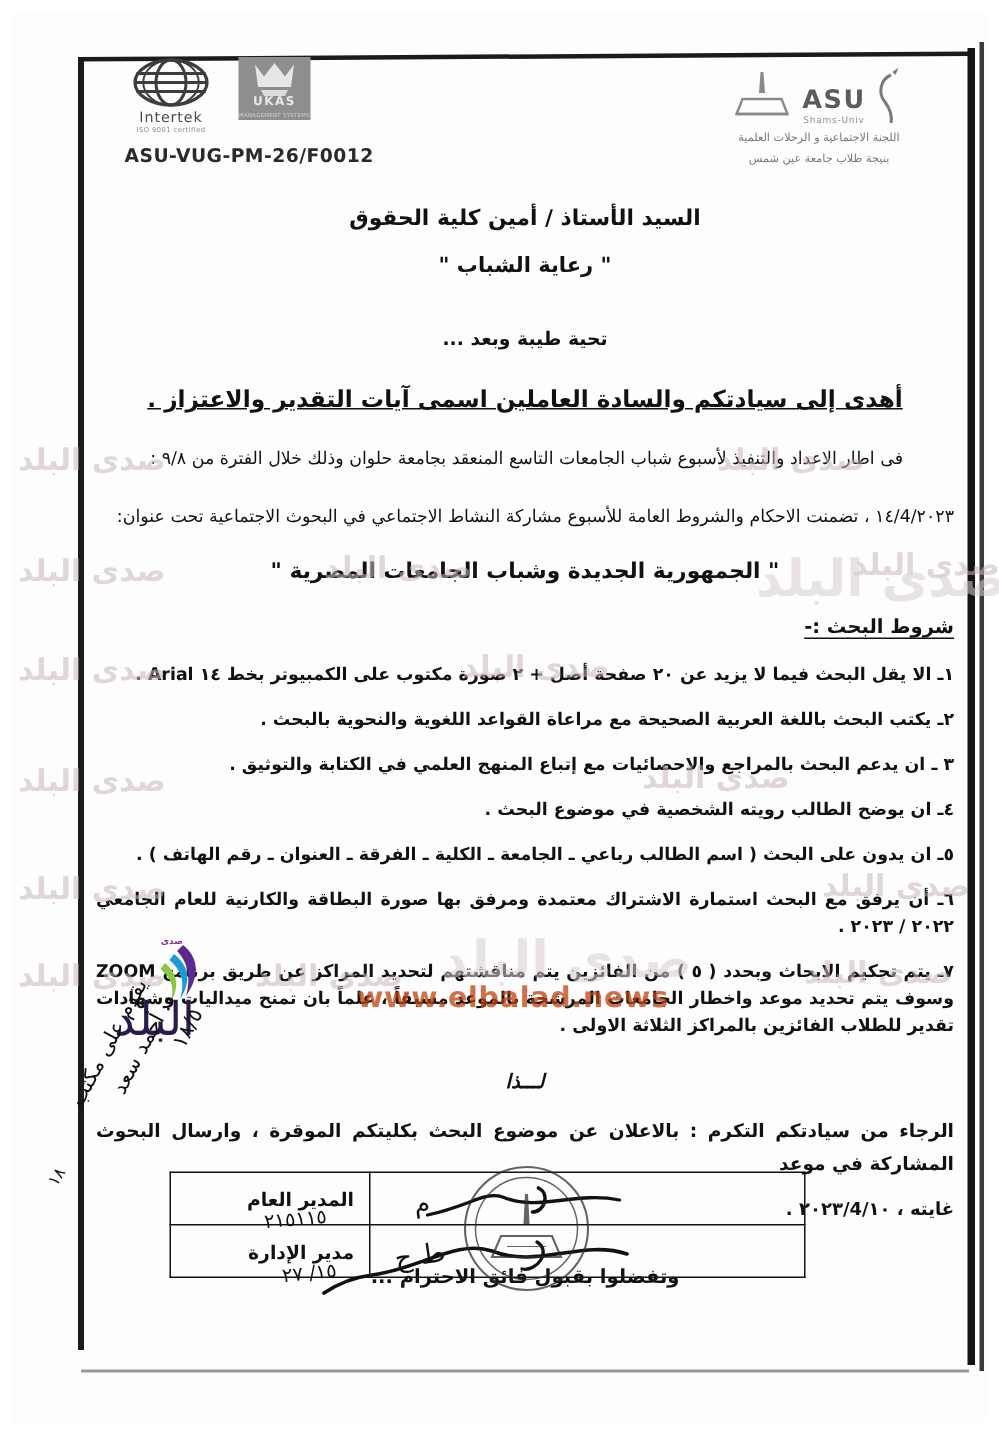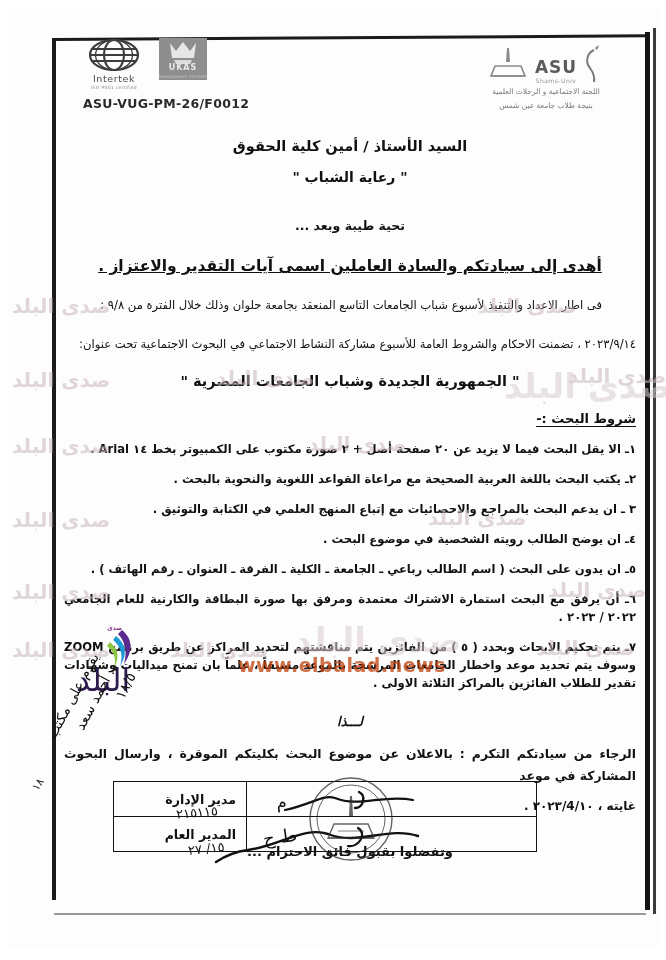--- a/index.html
+++ b/index.html
@@ -494,21 +494,21 @@
       <div class="uni-ar-1">اللجنة الاجتماعية و الرحلات العلمية</div>
       <div class="uni-ar-2">بنيجة طلاب جامعة عين شمس</div>
     </div>
 
     <div class="body-text">
       <p class="ln addressee">السيد الأستاذ / أمين كلية الحقوق</p>
       <p class="ln dept">" رعاية الشباب "</p>
       <p class="ln greeting">تحية طيبة وبعد ...</p>
       <p class="ln tribute">أهدى إلى سيادتكم والسادة العاملين اسمى آيات التقدير والاعتزاز .</p>
       <p class="ln para para-indent">فى اطار الاعداد والتنفيذ لأسبوع شباب الجامعات التاسع المنعقد بجامعة حلوان وذلك خلال الفترة من ٩/٨ :</p>
-      <p class="ln para">٢٠٢٣/٩/١٤ ، تضمنت الاحكام والشروط العامة للأسبوع مشاركة النشاط الاجتماعي في البحوث الاجتماعية تحت عنوان:</p>
+      <p class="ln para">٢٠٢٣/4/١٤ ، تضمنت الاحكام والشروط العامة للأسبوع مشاركة النشاط الاجتماعي في البحوث الاجتماعية تحت عنوان:</p>
       <p class="ln doc-title">" الجمهورية الجديدة وشباب الجامعات المصرية "</p>
       <p class="ln conditions-head">شروط البحث :-</p>
 
       <ul class="cond-list">
         <li>١ـ الا يقل البحث فيما لا يزيد عن ٢٠ صفحة أصل + ٢ صورة مكتوب على الكمبيوتر بخط ١٤ Arial .</li>
         <li>٢ـ يكتب البحث باللغة العربية الصحيحة مع مراعاة القواعد اللغوية والنحوية بالبحث .</li>
         <li>٣ ـ ان يدعم البحث بالمراجع والاحصائيات مع إتباع المنهج العلمي في الكتابة والتوثيق .</li>
         <li>٤ـ ان يوضح الطالب رويته الشخصية في موضوع البحث .</li>
         <li>٥ـ ان يدون على البحث ( اسم الطالب رباعي ـ الجامعة ـ الكلية ـ الفرقة ـ العنوان ـ رقم الهاتف ) .</li>
         <li>٦ـ أن يرفق مع البحث استمارة الاشتراك معتمدة ومرفق بها صورة البطاقة والكارنية للعام الجامعي ٢٠٢٢ / ٢٠٢٣ .</li>
@@ -546,25 +546,25 @@
         <path d="M66 18 C74 25, 76 33, 70 44 C73 33, 69 27, 63 22 Z" fill="#8ac63f"></path>
       </svg>
       <div class="brand-text">البلد</div>
       <div class="brand-sub">صدى</div>
     </div>
 
     <table class="sig-table">
       <tbody>
           <tr>
         <td class="sig-space"></td>
-        <td class="sig-label">مدير الإدارة</td>
+        <td class="sig-label">المدير العام</td>
       </tr>
       <tr>
         <td class="sig-space"></td>
-        <td class="sig-label">المدير العام</td>
+        <td class="sig-label">مدير الإدارة</td>
       </tr>
     </tbody>
       </table>
 
     <div class="hw hw-sig1">م</div>
     <div class="hw hw-num1">٢١٥١١٥</div>
     <div class="hw hw-sig2">ط ح</div>
     <div class="hw hw-num2">١٥/ ٢٧</div>
 
     <svg class="hw" style="left:255px;top:778px;" width="160" height="40" viewBox="0 0 160 40">

